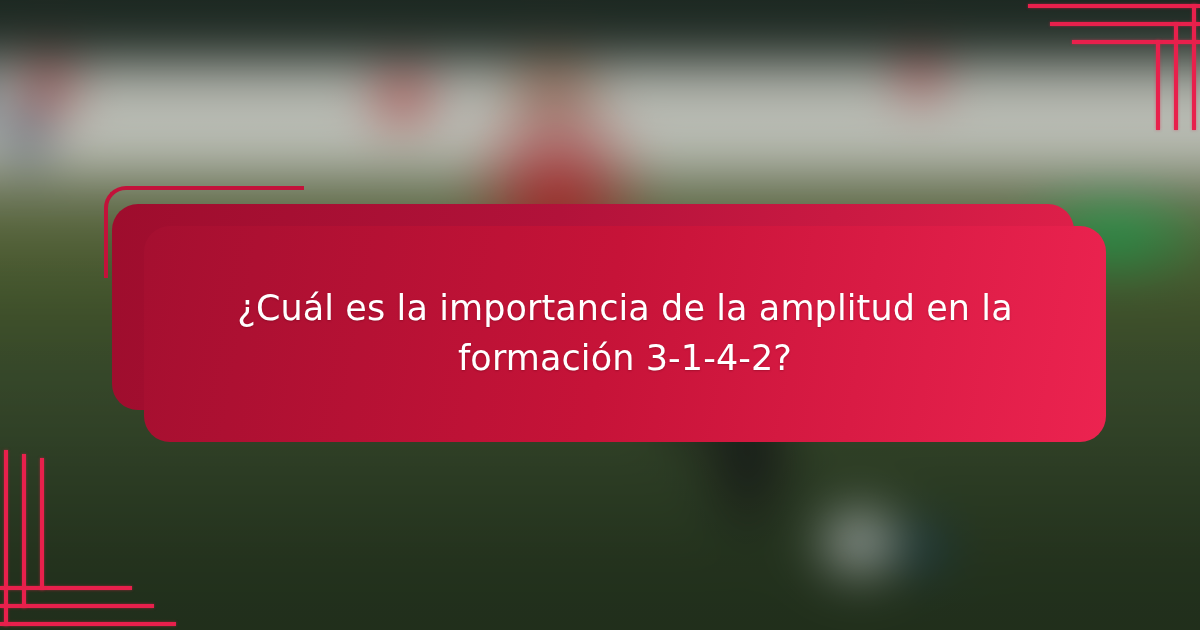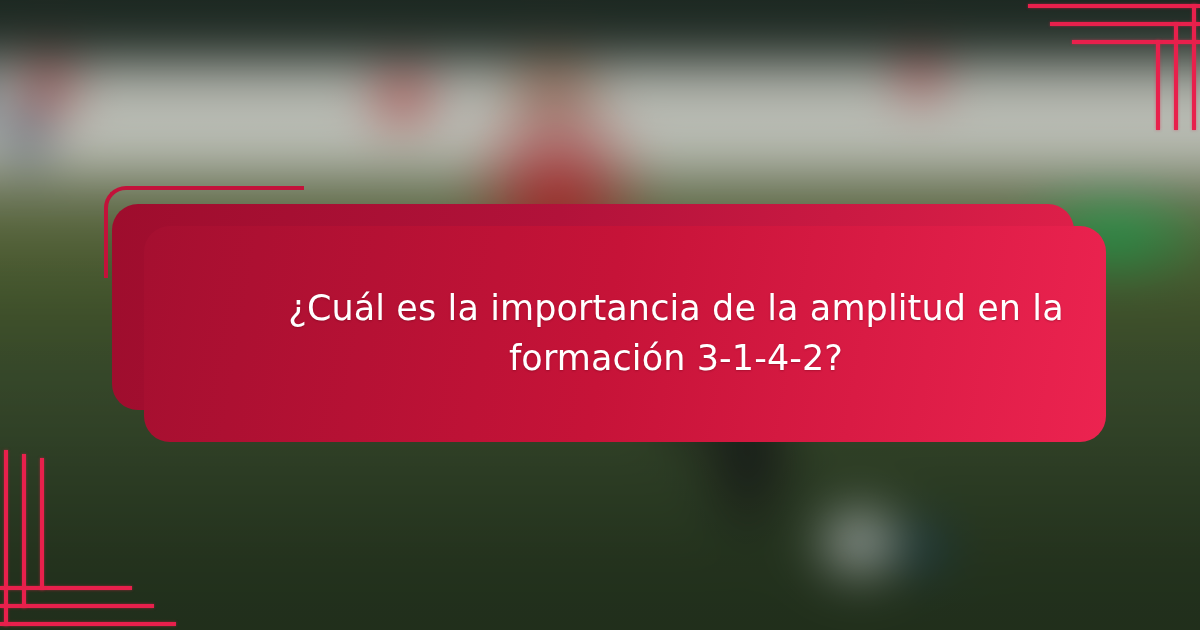--- a/index.html
+++ b/index.html
@@ -133,21 +133,21 @@
   .card-front {
     position: absolute;
     left: 40px;
     top: 40px;
     width: 962px;
     height: 216px;
     border-radius: 26px;
     background: linear-gradient(100deg, #a50f30 0%, #c61338 48%, #ec2350 100%);
     display: flex;
     align-items: center;
-    justify-content: flex-end;
+    justify-content: center;
   }
 
   .card-text {
     width: 860px;
     margin: 0;
     padding: 0 40px;
     box-sizing: border-box;
     text-align: center;
     color: #ffffff;
     font-size: 35px;

